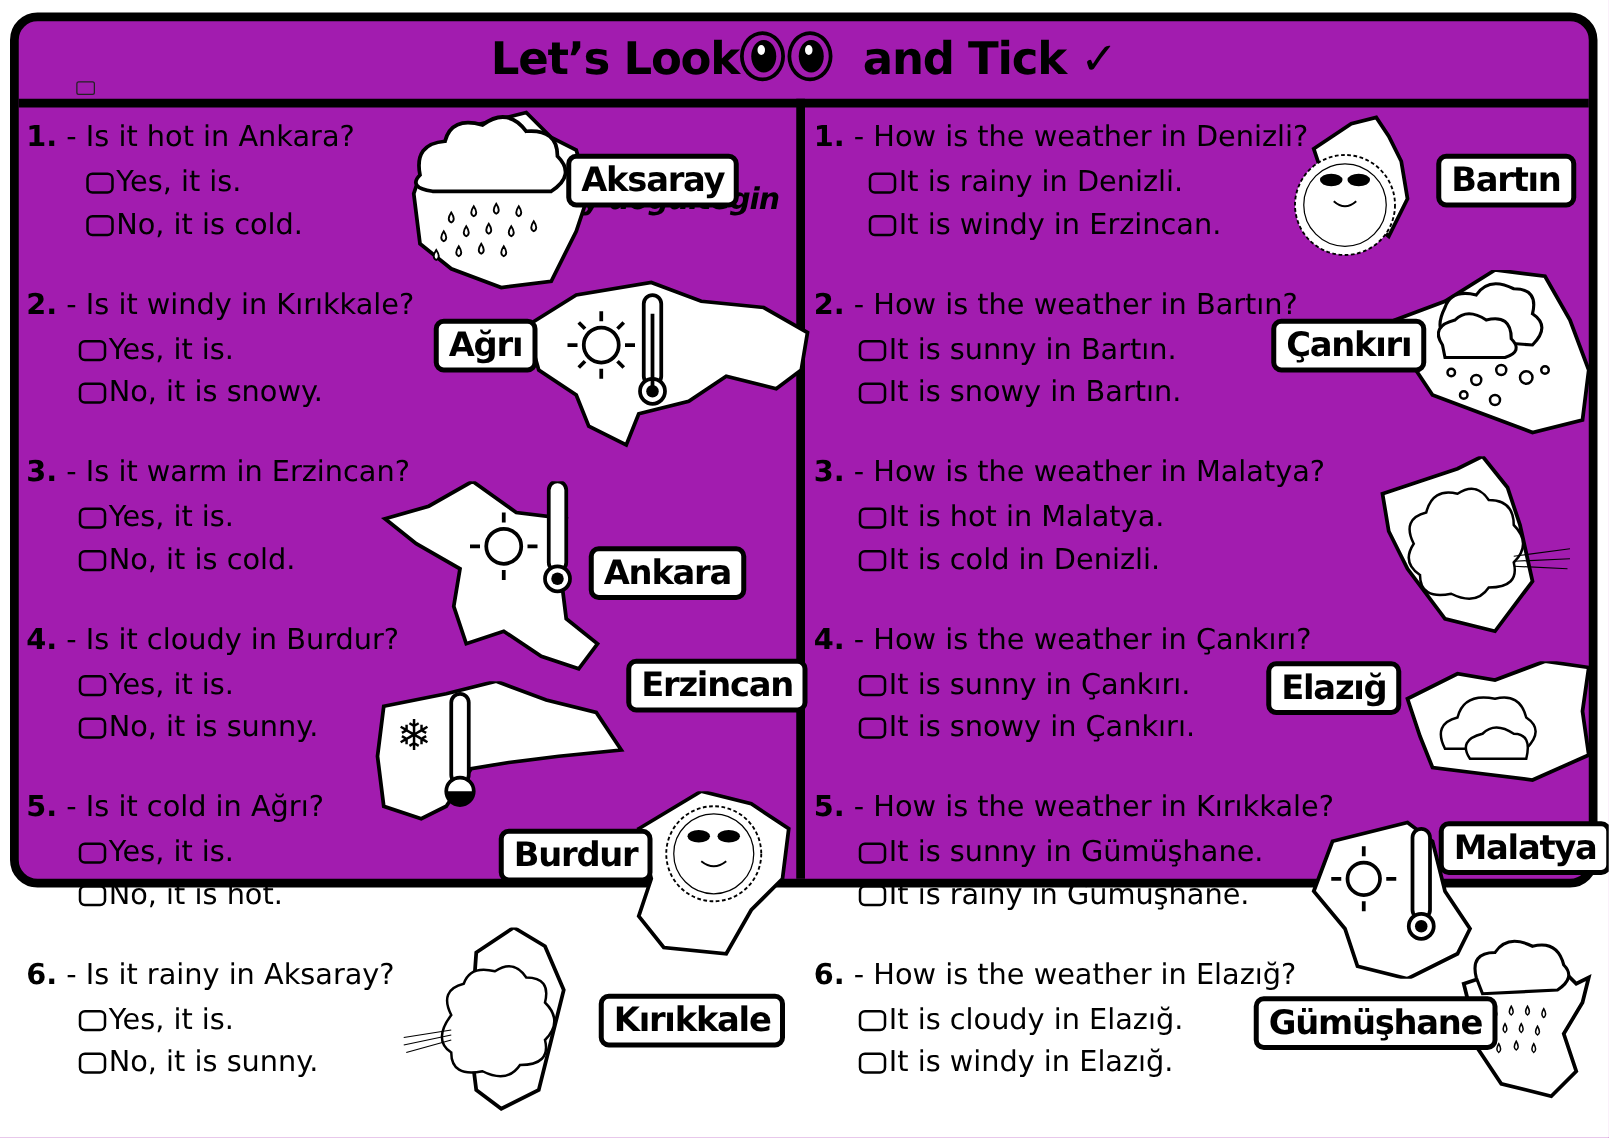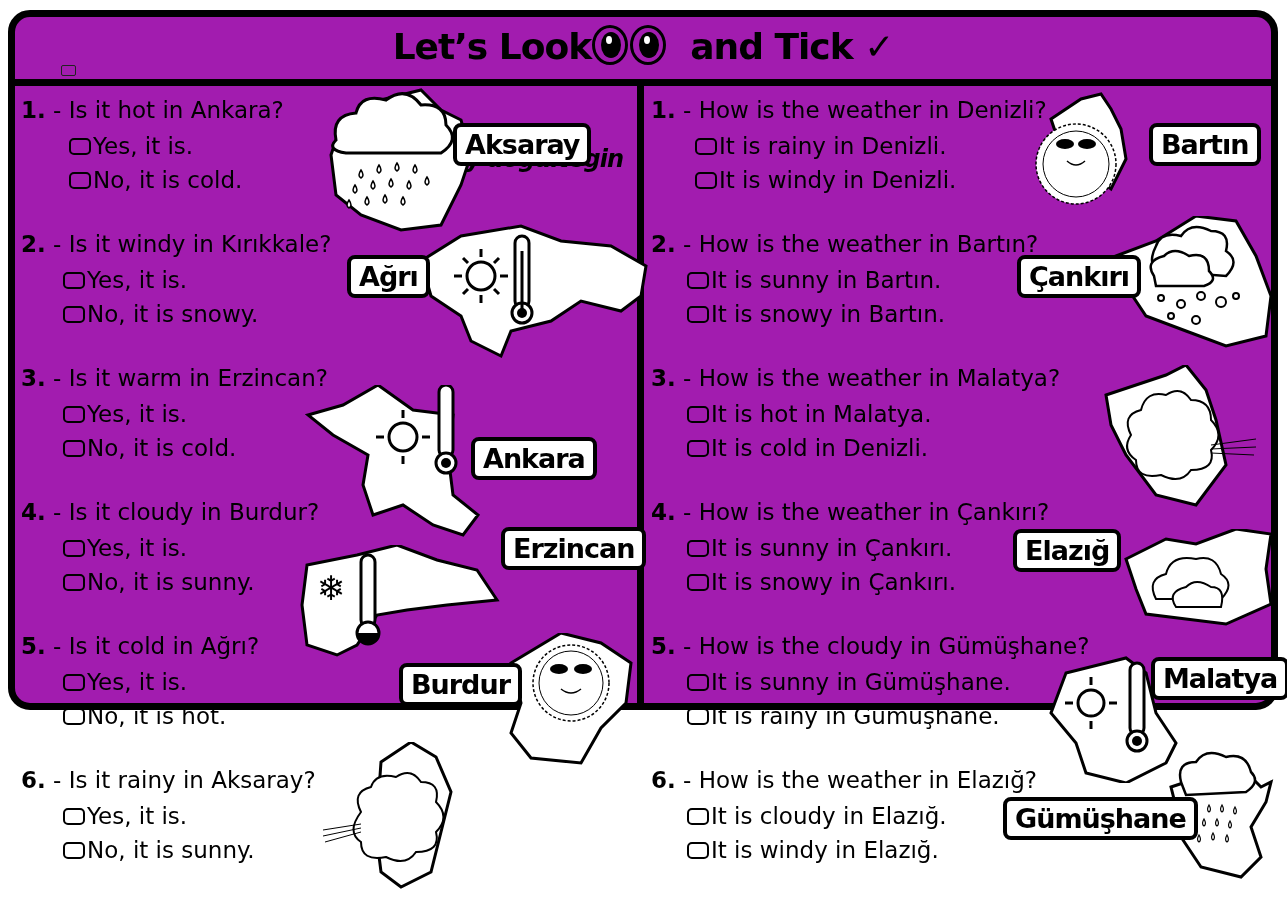--- a/index.html
+++ b/index.html
@@ -180,35 +180,36 @@
         </div>
       <svg class="map" style="left:300px;top:-15px" width="160" height="150" viewBox="0 0 160 150">
         <path d="M60 20 L90 0 L115 15 L130 50 L120 90 L110 130 L80 145 L60 130 L55 90 Z" fill="#fff" stroke="#000" stroke-width="3"></path>
         <path d="M40 70 q-10 -20 10 -25 q5 -15 25 -10 q15 -10 25 5 q20 0 15 20 q15 15 0 30 q5 20 -20 20 q-10 15 -30 5 q-25 5 -25 -15 q-15 -10 0 -30z" fill="#fff" stroke="#000" stroke-width="2"></path>
         <g stroke="#000" stroke-width="1">
             <line x1="2" y1="88" x2="40" y2="82"></line>
             <line x1="2" y1="94" x2="40" y2="86"></line>
             <line x1="4" y1="100" x2="40" y2="90"></line>
           </g>
       </svg>
+      <div class="label-box" style="left:458px;top:38px">Kırıkkale</div>
     </div>
     <div class="credit" style="bottom:-86px">by aogultegin</div>
   </div>
 
   <div class="col right">
 
     <div class="q" style="top:0">
       <div class="q-text"><span class="q-num">1.</span> <span>- How is the weather in Denizli?</span></div>
       <div class="opt" style="left:44px;top:46px">
           <span class="cb"></span>
           <span>It is rainy in Denizli.</span>
         </div>
       <div class="opt" style="left:44px;top:80px">
           <span class="cb"></span>
-          <span>It is windy in Denizli.</span>
+          <span>It is windy in Erzincan.</span>
         </div>
       <svg class="map" style="left:370px;top:2px" width="130" height="130" viewBox="0 0 130 130">
         <path d="M30 30 L60 10 L80 5 L90 20 L100 40 L105 70 L90 100 L40 60 Z" fill="#fff" stroke="#000" stroke-width="3"></path>
         <circle cx="55" cy="75" r="40" fill="#fff" stroke="#000" stroke-width="1.5" stroke-dasharray="3 2"></circle>
         <circle cx="55" cy="75" r="33" fill="#fff" stroke="#000" stroke-width="1"></circle>
         <ellipse cx="44" cy="55" rx="9" ry="5" fill="#000"></ellipse>
           <ellipse cx="66" cy="55" rx="9" ry="5" fill="#000"></ellipse>
         <path d="M46 72 q9 8 18 0" fill="none" stroke="#000" stroke-width="1.5"></path>
       </svg>
       <div class="label-box" style="left:498px;top:36px">Bartın</div>
@@ -274,21 +275,21 @@
         </div>
       <svg class="map" style="left:465px;top:40px" width="160" height="100" viewBox="0 0 160 100">
         <path d="M10 30 L50 10 L80 15 L120 0 L155 5 L150 40 L155 75 L110 95 L70 90 L30 85 L20 60 Z" fill="#fff" stroke="#000" stroke-width="3"></path>
         <path d="M40 70 q-10 -20 10 -25 q5 -20 30 -15 q20 -5 25 15 q15 10 0 25 Z" fill="#fff" stroke="#000" stroke-width="2"></path>
         <path d="M60 78 q-10 -15 10 -20 q10 -10 25 0 q15 0 10 20 Z" fill="#fff" stroke="#000" stroke-width="2"></path>
       </svg>
       <div class="label-box" style="left:362px;top:40px">Elazığ</div>
     </div>
 
     <div class="q" style="top:536px">
-      <div class="q-text"><span class="q-num">5.</span> <span>- How is the cloudy in Gümüşhane?</span></div>
+      <div class="q-text"><span class="q-num">5.</span> <span>- How is the weather in Kırıkkale?</span></div>
       <div class="opt" style="left:36px;top:46px">
           <span class="cb"></span>
           <span>It is sunny in Gümüşhane.</span>
         </div>
       <div class="opt" style="left:36px;top:80px">
           <span class="cb"></span>
           <span>It is rainy in Gümüşhane.</span>
         </div>
       <svg class="map" style="left:395px;top:30px" width="150" height="130" viewBox="0 0 150 130">
         <path d="M20 20 L60 10 L80 5 L100 20 L110 60 L130 90 L120 110 L80 130 L40 120 L30 90 L5 60 Z" fill="#fff" stroke="#000" stroke-width="3"></path>

